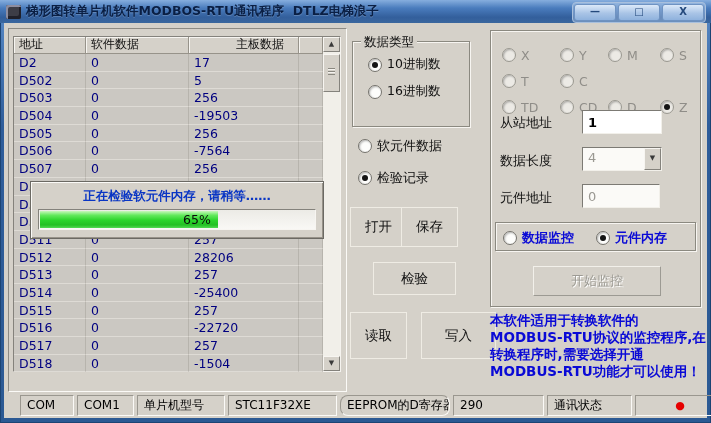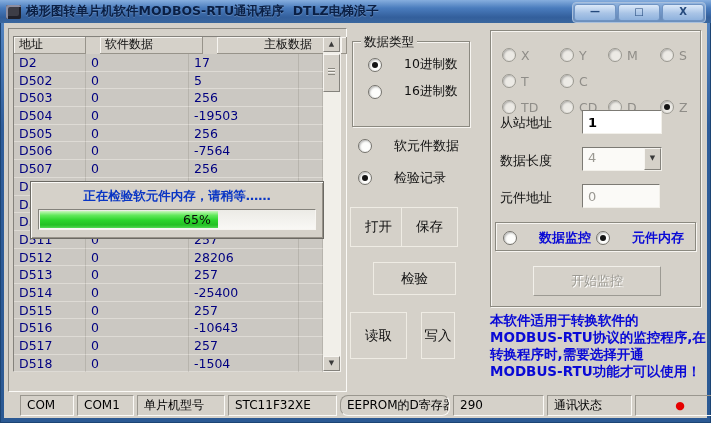--- a/index.html
+++ b/index.html
@@ -21,21 +21,21 @@
     background:linear-gradient(180deg,#dce9f9,#a9c4e6 55%,#8fb2dd);
     color:#24497c;font-size:10px;line-height:13px;text-align:center;font-weight:bold;cursor:default;}
   
   .client{position:absolute;left:4px;top:23px;width:703px;height:395px;background:#d5d1c9;}
   .sunken{border:1px solid;border-color:#8d8b84 #fbfaf7 #fbfaf7 #8d8b84;}
   
   .left-panel{position:absolute;left:8px;top:28px;width:337px;height:362px;background:#d5d1c9;}
   .listview{position:absolute;left:13px;top:36px;width:328px;height:336px;background:#cbc8c2;
     border:1px solid;border-color:#84827c #f5f3ef #f5f3ef #84827c;display:flex;box-sizing:border-box;}
   .lv-content{width:309px;display:flex;flex-direction:column;}
-  .lv-header{height:17px;display:flex;background:#d5d1c9;flex:none;gap:14px;}
+  .lv-header{height:17px;display:flex;background:#d5d1c9;flex:none;}
   .hcell{box-sizing:border-box;border-right:1px solid #97938a;border-bottom:1px solid #97938a;
     box-shadow:inset 1px 1px 0 #f7f5f1;padding-left:5px;font-size:12px;line-height:15px;color:#101010;
     overflow:hidden;white-space:nowrap;}
   .c-addr{width:72px;flex:none;}.c-soft{width:103px;flex:none;}.c-board{width:110px;flex:none;padding-left:47px;}.c-extra{flex:1;}
   .lv-rows{flex:1;display:flex;flex-direction:column;}
   .trow{height:17.7px;display:flex;flex:none;}
   .trow span{box-sizing:border-box;border-right:1px solid #b7b4ad;border-bottom:1px solid #dedbd5;
     padding-left:5px;font-size:12.5px;line-height:17px;color:#000080;overflow:hidden;white-space:nowrap;}
   .vscroll{width:17px;background:#f1efe9;display:flex;flex-direction:column;}
   .sb-btn{height:15px;flex:none;background:#d5d1c9;box-sizing:border-box;
@@ -53,21 +53,21 @@
   .ov-track{position:absolute;left:7px;right:7px;top:27px;height:21px;box-sizing:border-box;
     background:linear-gradient(180deg,#ecebe6,#f9f8f5);
     border:1px solid;border-color:#84827c #f7f5f1 #f7f5f1 #84827c;}
   .ov-fill{position:absolute;left:1px;top:1px;bottom:1px;
     background:linear-gradient(180deg,#c9f7bd 0%,#62e95c 25%,#2bd42b 55%,#23c023 82%,#52d952 100%);}
   .ov-label{position:absolute;left:0;right:0;top:2px;text-align:center;font-size:12.5px;color:#0a0a0a;padding-left:40px;}
   
   .groupbox{position:absolute;box-sizing:border-box;border:1px solid #8b8980;
     box-shadow:inset 1px 1px 0 #f7f5f1, 1px 1px 0 #f7f5f1;}
   .gb-legend{position:absolute;top:-8px;left:8px;background:#d5d1c9;padding:0 3px;font-size:12.5px;color:#101010;}
-  .radio-row{position:absolute;display:flex;align-items:center;gap:22px;}
+  .radio-row{position:absolute;display:flex;align-items:center;gap:5px;}
   .rb{width:12px;height:12px;flex:none;position:relative;border-radius:50%;background:#fdfdfb;
     border:1px solid #74726c;box-shadow:inset 1px 1px 2px rgba(0,0,0,.28);}
   .rb.on::after{content:"";position:absolute;left:3px;top:3px;width:6px;height:6px;border-radius:50%;background:#141414;}
   .rb.dis{background:#eceae5;border-color:#9a9890;}
   .rb-l{font-size:12.5px;color:#101010;white-space:nowrap;}
   .rb-l.blue{color:#0a0ad6;font-weight:bold;font-size:13px;}
   .rb-l.gray{color:#8f8d88;}
   
   .btn{position:absolute;box-sizing:border-box;background:#d5d1c9;border:1px solid #efece4;
     display:flex;align-items:center;justify-content:center;font-size:13.5px;color:#101010;cursor:default;}
@@ -216,21 +216,21 @@
           </div>
           <div class="trow">
             <span class="c-addr">D515</span>
             <span class="c-soft">0</span>
             <span class="c-board">257</span>
             <span class="c-extra"></span>
           </div>
           <div class="trow">
             <span class="c-addr">D516</span>
             <span class="c-soft">0</span>
-            <span class="c-board">-10643</span>
+            <span class="c-board">-22720</span>
             <span class="c-extra"></span>
           </div>
           <div class="trow">
             <span class="c-addr">D517</span>
             <span class="c-soft">0</span>
             <span class="c-board">257</span>
             <span class="c-extra"></span>
           </div>
           <div class="trow">
             <span class="c-addr">D518</span>
@@ -276,21 +276,21 @@
   </div>
   <div class="radio-row" style="left:358px;top:137px;">
     <span class="rb"></span>
     <span class="rb-l" style="font-size:13px">软元件数据</span>
   </div>
 
   <div class="btn" style="left:350px;top:207px;width:57px;height:40px;">打开</div>
   <div class="btn" style="left:401px;top:207px;width:57px;height:40px;">保存</div>
   <div class="btn" style="left:373px;top:262px;width:83px;height:33px;">检验</div>
   <div class="btn" style="left:350px;top:312px;width:57px;height:47px;">读取</div>
-  <div class="btn" style="left:421px;top:312px;width:34px;height:47px;">写入</div>
+  <div class="btn" style="left:421px;top:312px;width:75px;height:47px;">写入</div>
 
   <div class="right-frame"></div>
   <div class="device-grid">
       <div class="dcell">
         <span class="rb dis"></span>
         <span class="rb-l gray">X</span>
       </div>
       <div class="dcell">
         <span class="rb dis"></span>
         <span class="rb-l gray">Y</span>

